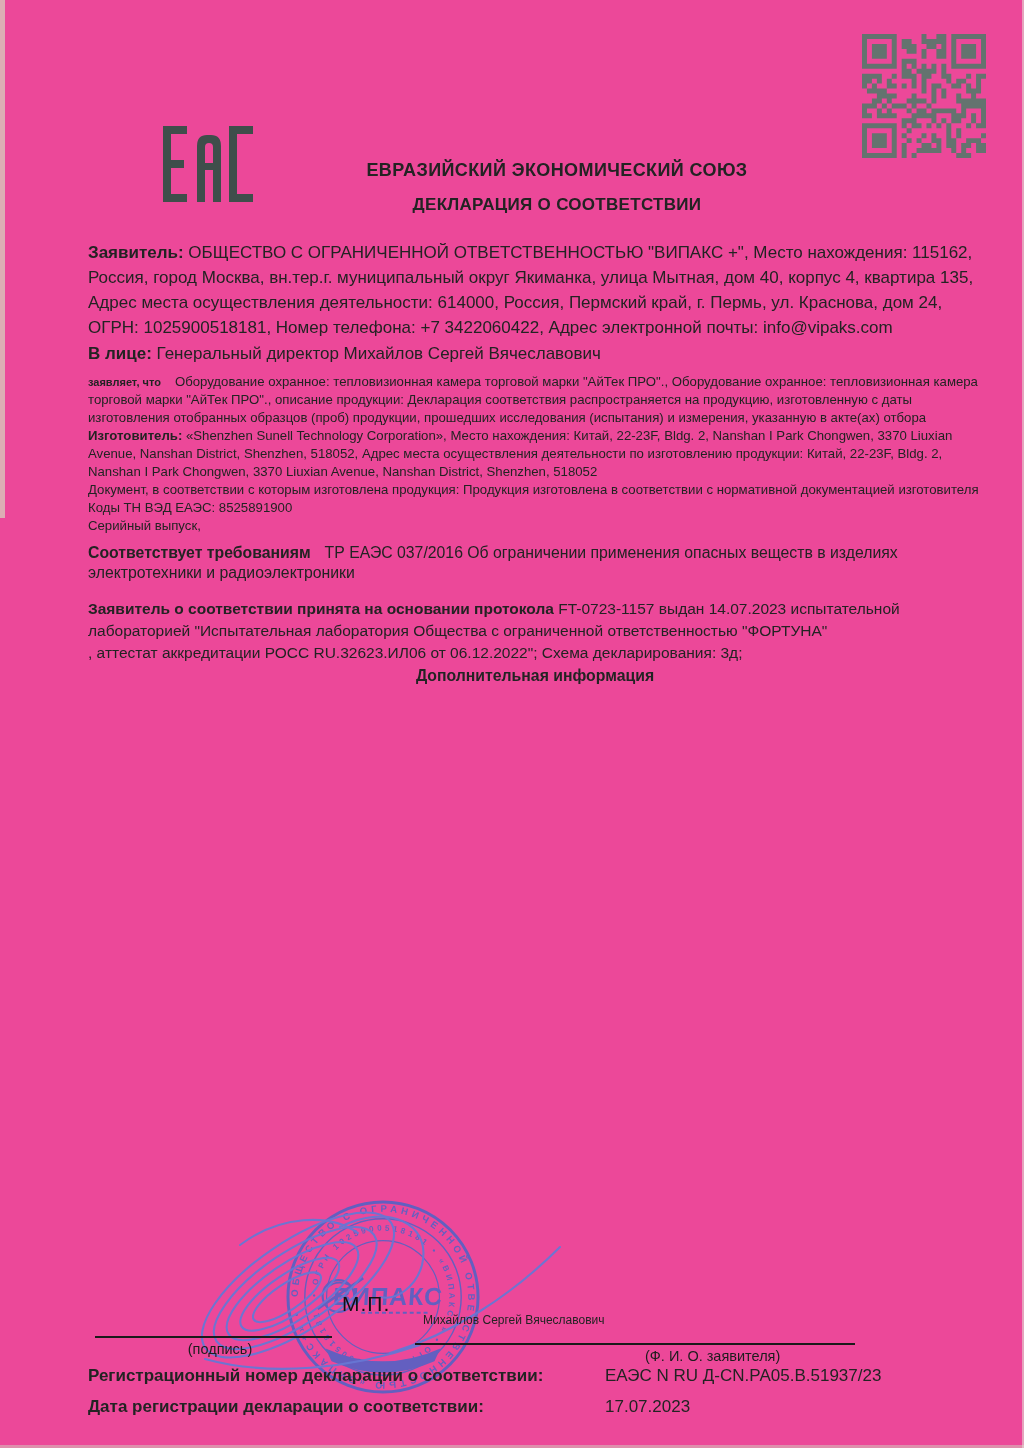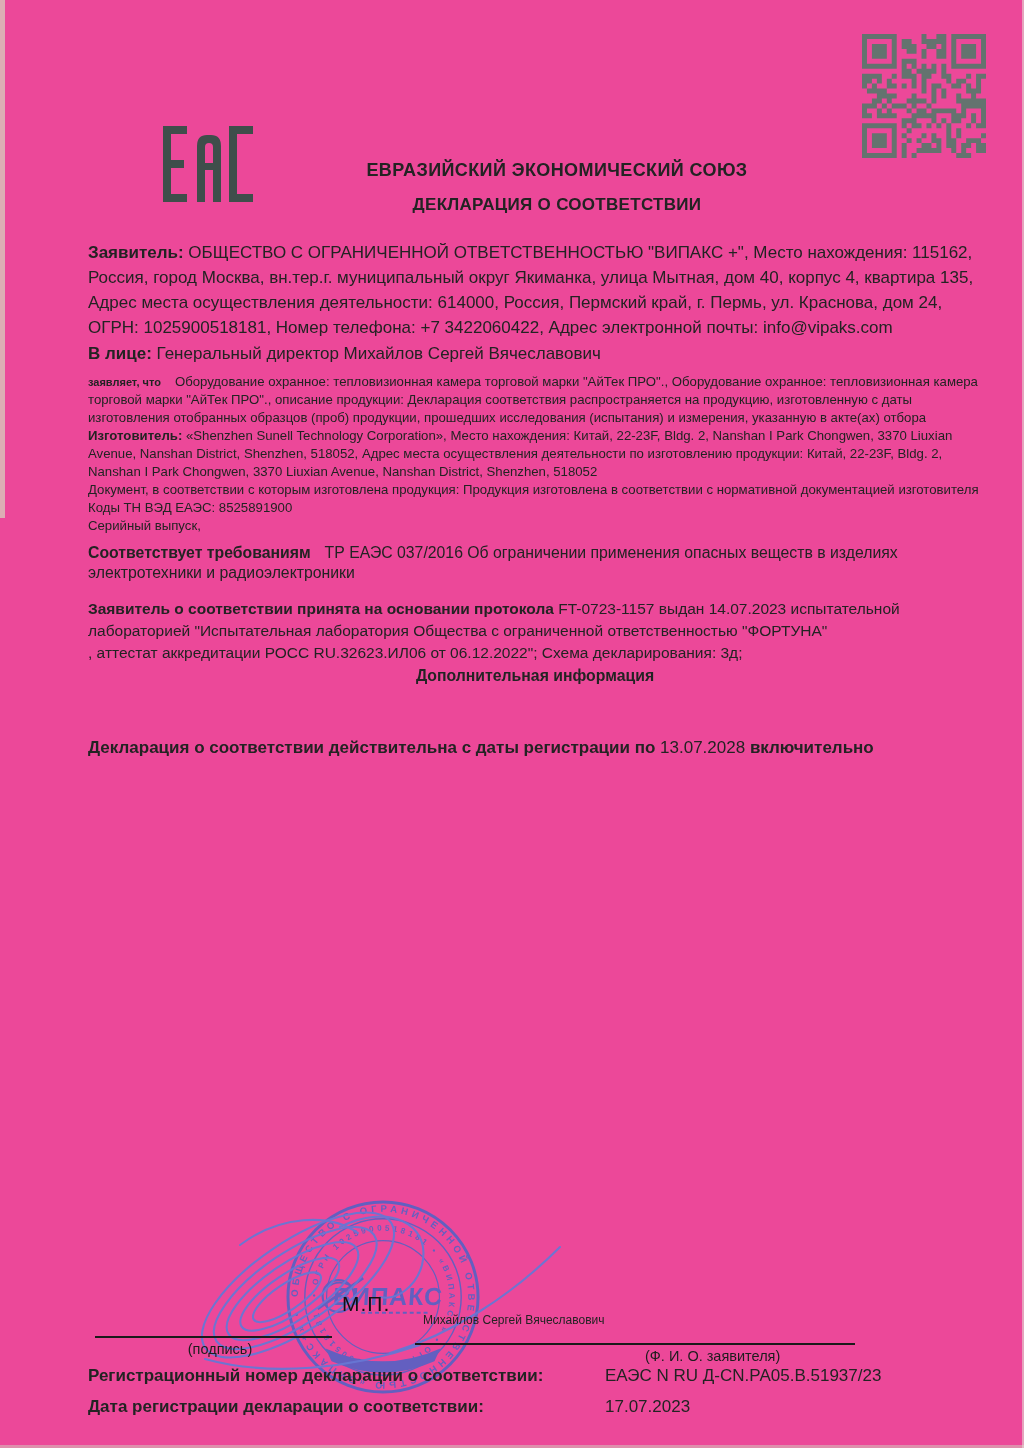--- a/index.html
+++ b/index.html
@@ -96,21 +96,20 @@
     <p class="p-rep"><b>В лице:</b> <span>Генеральный директор Михайлов Сергей Вячеславович</span></p>
     <p class="p-declare"><b class="lbl-md gap">заявляет, что</b><span>Оборудование охранное: тепловизионная камера торговой марки "АйТек ПРО"., Оборудование охранное: тепловизионная камера торговой марки "АйТек ПРО"., описание продукции: Декларация соответствия распространяется на продукцию, изготовленную с даты изготовления отобранных образцов (проб) продукции, прошедших исследования (испытания) и измерения, указанную в акте(ах) отбора</span></p>
     <p class="p-small"><b>Изготовитель:</b> <span>«Shenzhen Sunell Technology Corporation», Место нахождения: Китай, 22-23F, Bldg. 2, Nanshan I Park Chongwen, 3370 Liuxian Avenue, Nanshan District, Shenzhen, 518052, Адрес места осуществления деятельности по изготовлению продукции: Китай, 22-23F, Bldg. 2, Nanshan I Park Chongwen, 3370 Liuxian Avenue, Nanshan District, Shenzhen, 518052</span></p>
     <p class="p-small">Документ, в соответствии с которым изготовлена продукция: Продукция изготовлена в соответствии с нормативной документацией изготовителя</p>
     <p class="p-small">Коды ТН ВЭД ЕАЭС: 8525891900</p>
     <p class="p-small">Серийный выпуск,</p>
     <p class="p-complies"><b class="gap">Соответствует требованиям</b><span>ТР ЕАЭС 037/2016 Об ограничении применения опасных веществ в изделиях электротехники и радиоэлектроники</span></p>
     <p class="p-basis"><b>Заявитель о соответствии принята на основании протокола</b> <span>FT-0723-1157 выдан 14.07.2023 испытательной лабораторией "Испытательная лаборатория Общества с ограниченной ответственностью "ФОРТУНА"</span></p>
     <p class="p-accred">, аттестат аккредитации РОСС RU.32623.ИЛ06 от 06.12.2022"; Схема декларирования: 3д;</p>
     <p class="p-additional">Дополнительная информация</p>
-    <p class="p-validity"><b>Декларация о соответствии действительна с даты регистрации по</b> <span class="reg-val">13.07.2028</span> <b>включительно</b></p>
   </div>
 
   <div class="sig-zone">
 
     <div class="stamp">
       <svg width="198" height="198" viewBox="0 0 200 200" style="opacity:.88">
         <defs>
           <path id="ringO" d="M14,100 a86,86 0 1,1 172,0 a86,86 0 1,1 -172,0" fill="none"></path>
           <path id="ringI" d="M33,100 a67,67 0 1,1 134,0 a67,67 0 1,1 -134,0" fill="none"></path>
         </defs>

